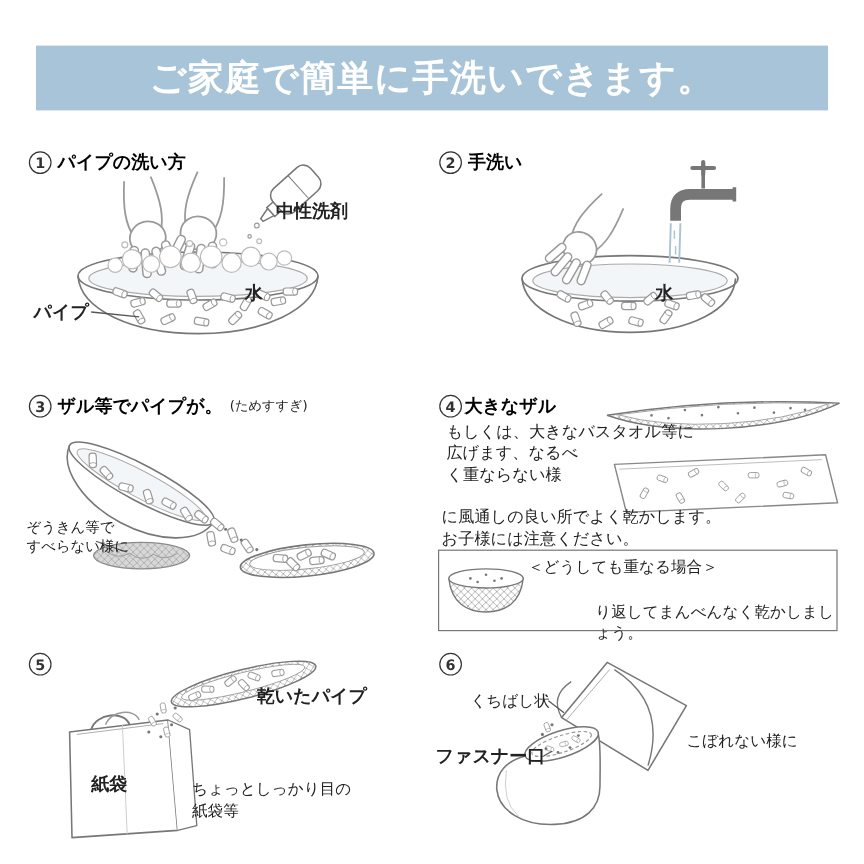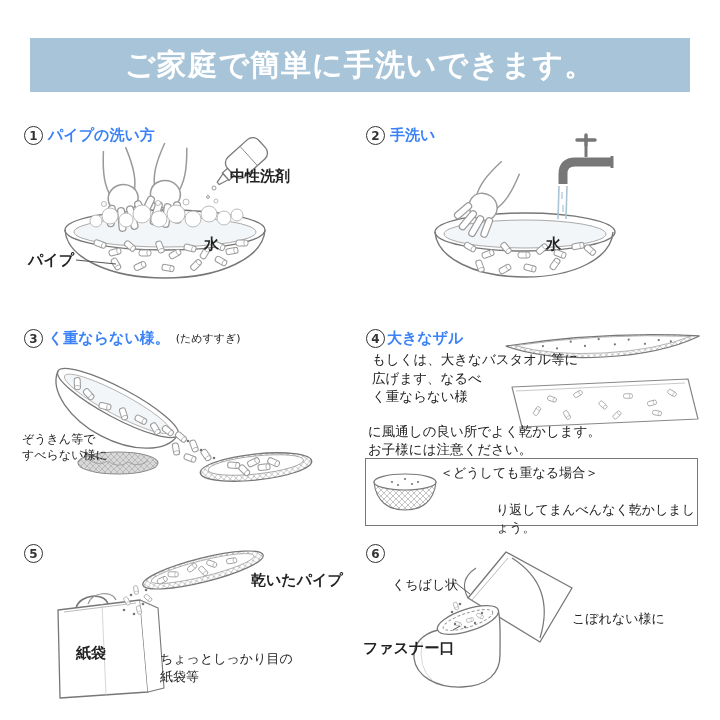--- a/index.html
+++ b/index.html
@@ -7,21 +7,21 @@
         font-family:"DejaVu Sans",sans-serif;color:#222;}
   .banner{position:absolute;left:30px;top:38px;width:660px;height:54px;
           display:flex;align-items:center;justify-content:center;
           background:#a8c4d8;color:#fff;font-size:30px;font-weight:bold;letter-spacing:1px;}
   .step{position:absolute;}
   .step svg{position:absolute;left:0;top:0;z-index:1;}
   .head{position:absolute;left:6px;top:4px;display:flex;align-items:center;gap:5px;z-index:3;}
   .num{display:inline-flex;width:19px;height:19px;border:1.6px solid #333;border-radius:50%;
        align-items:center;justify-content:center;font-size:12px;font-weight:bold;color:#333;
        box-sizing:border-box;background:#fff;}
-  .ttl{font-size:15px;font-weight:600;color:#3b82f6;}
+  .ttl{font-size:15px;font-weight:600;color:#000000;}
   .ttl-note{font-size:11px;color:#222;margin-left:1px;}
   .lbl{position:absolute;font-size:13px;line-height:1.35;color:#222;white-space:pre-line;z-index:2;}
   .lbl.b{font-weight:bold;font-size:15px;}
   .lbl.s12{font-size:12px;}
   .notebox{position:absolute;left:5px;top:133px;width:333px;height:68px;border:1.2px solid #777;
            box-sizing:border-box;z-index:2;background:transparent;}
   .notebox .bh{position:absolute;left:74px;top:5px;font-size:13px;}
   .notebox .bl1{position:absolute;left:82px;top:24px;font-size:13px;}
   .notebox .bl2{position:absolute;left:82px;top:42px;font-size:13px;margin-left:48px;}
 </style>
@@ -161,21 +161,21 @@
         <path d="M199,64 L198,97 M207,64 L206,97" stroke-width="1.6"></path>
         <path d="M202,70 L202,77 M203,83 L203,90" stroke-width="1.2"></path>
       </g>
     </svg>
     <span class="lbl b" style="left:186px;top:112px;">水</span>
   </section>
 
   <section class="step" style="left:18px;top:325px;width:340px;height:185px;">
     <div class="head">
       <span class="num">3</span>
-      <span class="ttl">く重ならない様。</span>
+      <span class="ttl">ザル等でパイプが。</span>
       <span class="ttl-note">(ためすすぎ)</span>
     </div>
     <svg width="340" height="185" viewBox="0 0 340 185">
 
       <g>
         <ellipse cx="100" cy="138" rx="40" ry="11" fill="#d8d8d8" stroke="#888" stroke-width="1.1"></ellipse>
         <ellipse cx="100" cy="138" rx="40" ry="11" fill="url(#mesh)"></ellipse>
         <path d="M70,134 Q80,142 90,136 Q100,144 110,137 Q120,143 130,136" stroke="#999" stroke-width="0.8" fill="none"></path>
       </g>
 
@@ -263,21 +263,21 @@
         <ellipse cx="45" cy="157" rx="31" ry="8" fill="#fff" stroke="#777" stroke-width="1.1"></ellipse>
         <g fill="#777">
           <circle cx="32" cy="157" r="1.1"></circle>
             <circle cx="45" cy="154" r="1.1"></circle>
             <circle cx="58" cy="157" r="1.1"></circle>
           <circle cx="38" cy="160" r="1.1"></circle>
             <circle cx="52" cy="159" r="1.1"></circle>
         </g>
       </g>
     </svg>
-    <span class="lbl" style="left:12px;top:26px;font-size:13.5px;font-family:Liberation Serif, serif;">もしくは、大きなバスタオル等に</span>
+    <span class="lbl" style="left:12px;top:26px;font-size:13.5px;">もしくは、大きなバスタオル等に</span>
     <span class="lbl" style="left:12px;top:44px;font-size:13.5px;">広げます、なるべ</span>
     <span class="lbl" style="left:12px;top:62px;font-size:13.5px;">く重ならない様</span>
     <span class="lbl" style="left:8px;top:97px;font-size:13.5px;text-align:right;">に風通しの良い所でよく乾かします。</span>
     <span class="lbl" style="left:8px;top:115px;font-size:13.5px;">お子様には注意ください。</span>
     <div class="notebox">
       <span class="bh">＜どうしても重なる場合＞</span>
       <span class="bl2">り返してまんべんなく乾かしましょう。</span>
     </div>
   </section>
 
@@ -312,21 +312,21 @@
         <ellipse cx="0" cy="0" rx="62" ry="12" fill="url(#mesh)" stroke="#777" stroke-width="1.2"></ellipse>
         <ellipse cx="0" cy="-1.5" rx="53" ry="8" fill="#fff" stroke="#999" stroke-width="0.7"></ellipse>
         <use href="#pipe" transform="translate(-30,-3) scale(0.85) rotate(15)"></use>
           <use href="#pipe" transform="translate(-10,-5) scale(0.85) rotate(-25)"></use>
         <use href="#pipe" transform="translate(10,-4) scale(0.85) rotate(35)"></use>
           <use href="#pipe" transform="translate(30,-2) scale(0.85) rotate(5)"></use>
         <use href="#pipe" transform="translate(0,1) scale(0.85) rotate(60)"></use>
           <use href="#pipe" transform="translate(-42,0) scale(0.85) rotate(-10)"></use>
       </g>
     </svg>
-    <span class="lbl b" style="left:196px;top:30px;margin-left:37px;">乾いたパイプ</span>
+    <span class="lbl b" style="left:196px;top:30px;">乾いたパイプ</span>
     <span class="lbl b" style="left:58px;top:103px;">紙袋</span>
     <span class="lbl" style="left:142px;top:110px;">ちょっとしっかり目の
 紙袋等</span>
   </section>
 
   <section class="step" style="left:360px;top:540px;width:350px;height:178px;">
     <div class="head">
       <span class="num">6</span>
     </div>
     <svg width="350" height="178" viewBox="0 0 350 178">
@@ -360,17 +360,17 @@
         <use href="#pipe" transform="translate(120,76) scale(0.6) rotate(30)"></use>
         <circle cx="95" cy="84" r="1.2" fill="#777"></circle>
           <circle cx="105" cy="87" r="1.2" fill="#777"></circle>
         <circle cx="115" cy="83" r="1.2" fill="#777"></circle>
           <circle cx="122" cy="73" r="1.2" fill="#777"></circle>
       </g>
       <path d="M97,44 L110,54" stroke="#555" stroke-width="1" fill="none"></path>
       <path d="M93,90 L100,86" stroke="#555" stroke-width="1" fill="none"></path>
     </svg>
     <span class="lbl" style="left:32px;top:36px;">くちばし状</span>
-    <span class="lbl b" style="left:3px;top:98px;text-align:center;">ファスナー口</span>
+    <span class="lbl b" style="left:3px;top:80px;text-align:center;">ファスナー口</span>
     <span class="lbl" style="left:212px;top:70px;">こぼれない様に</span>
   </section>
 
 </div>
 
 </body></html>

